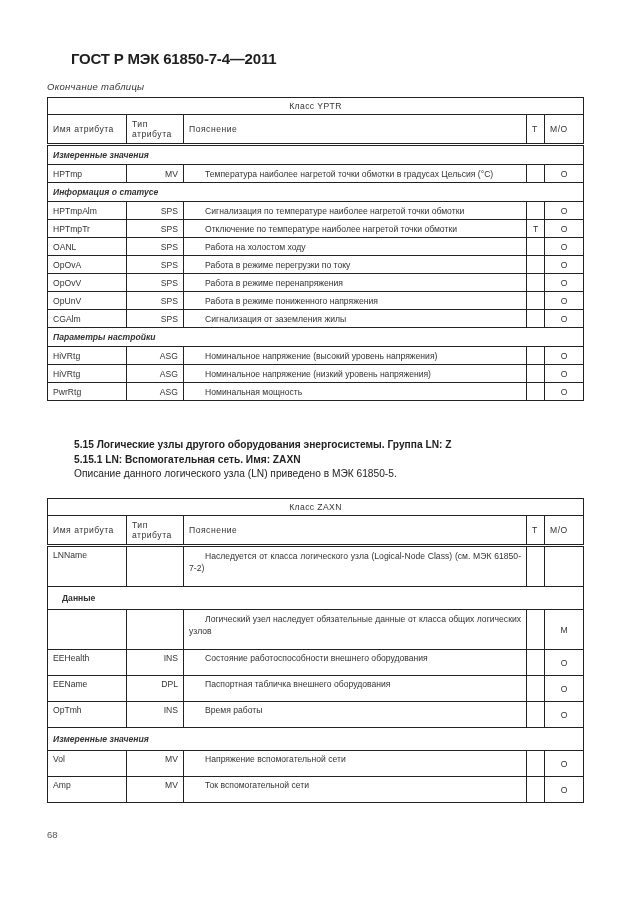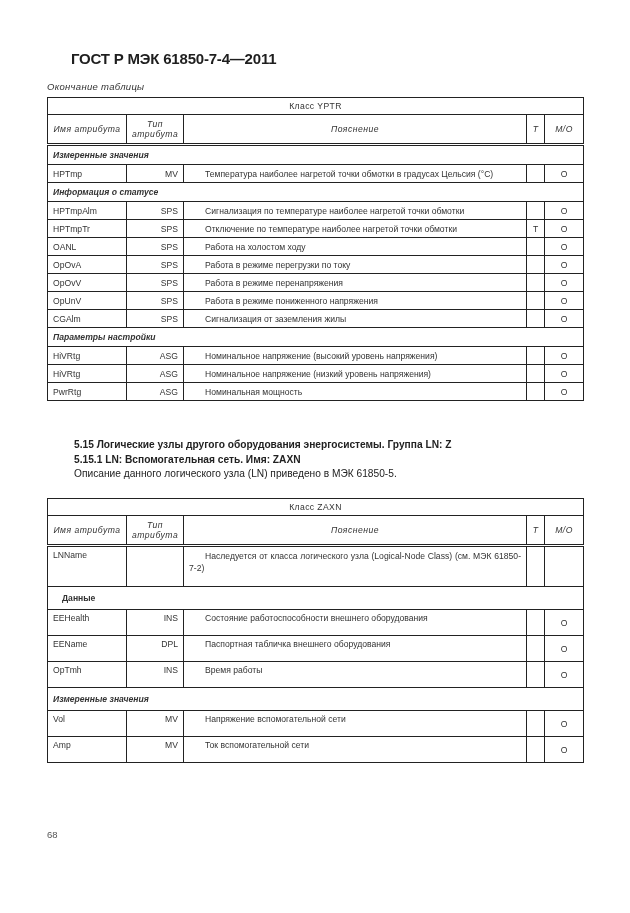--- a/index.html
+++ b/index.html
@@ -5,21 +5,21 @@
   html, body { margin:0; padding:0; background:#ffffff; }
   body { width:630px; height:913px; position:relative; overflow:hidden; color:#2a2a2a;
          font-family:"Liberation Sans", sans-serif; }
   .doc-header { position:absolute; left:47px; top:50px; font-size:15px; font-weight:bold; color:#1e1e1e; letter-spacing:-0.2px;margin-left:24px; }
   .table-caption { position:absolute; left:47px; top:81px; font-size:9.5px; font-style:italic; color:#333; letter-spacing:0.3px; }
   table.attr { position:absolute; left:47px; width:536px; border-collapse:collapse; table-layout:fixed; }
   table.attr td { border:1px solid #222; font-size:8.6px; color:#333; padding:0 5px; vertical-align:middle; }
   table.attr col.c1 { width:79px; } table.attr col.c2 { width:57px; } table.attr col.c3 { width:343px; }
   table.attr col.c4 { width:18px; } table.attr col.c5 { width:39px; }
   .cls-row td { text-align:center; font-size:7.4px; color:#555; letter-spacing:0.4px; height:16px; }
-  .hdr-row td { text-align:center; font-size:7.2px; color:#555; letter-spacing:0.5px; height:28px; line-height:10px; border-bottom:3px double #222 !important;font-style:italic; }
+  .hdr-row td { font-size:7.2px; color:#555; letter-spacing:0.5px; height:28px; line-height:10px; border-bottom:3px double #222 !important; }
   .sec-row td { font-weight:bold; font-style:italic; font-size:8.6px; color:#222; height:18px; }
   .sec-row td.plain { font-style:normal; padding-left:14px; }
   .data-row td { height:17px; }
   .data-row td.type { text-align:right; }
   .data-row td.t, .data-row td.mo { text-align:center; }
   .data-row td.desc { padding-left:21px; }
   .data-row td.wrap { padding-left:5px; line-height:12px; text-indent:16px; text-align:justify; }
   #t2 .data-row td { height:22px; vertical-align:top; padding-top:3px; }
   #t2 .data-row td.mo, #t2 .data-row td.t { vertical-align:middle; padding-top:0; }
   #t2 .sec-row td { height:22px; }
@@ -172,20 +172,27 @@
       <tr class="data-row tall">
         <td>LNName</td>
         <td class="type"></td>
         <td class="wrap">Наследуется от класса логического узла (Logical-Node Class) (см. МЭК 61850-7-2)</td>
         <td class="t"></td>
         <td class="mo"></td>
       </tr>
       <tr class="sec-row">
         <td colspan="5" class="plain">Данные</td>
       </tr>
+      <tr class="data-row tall">
+        <td></td>
+        <td class="type"></td>
+        <td class="wrap">Логический узел наследует обязательные данные от класса общих логических узлов</td>
+        <td class="t"></td>
+        <td class="mo">M</td>
+      </tr>
       <tr class="data-row">
         <td>EEHealth</td>
         <td class="type">INS</td>
         <td class="desc">Состояние работоспособности внешнего оборудования</td>
         <td class="t"></td>
         <td class="mo">O</td>
       </tr>
       <tr class="data-row">
         <td>EEName</td>
         <td class="type">DPL</td>

